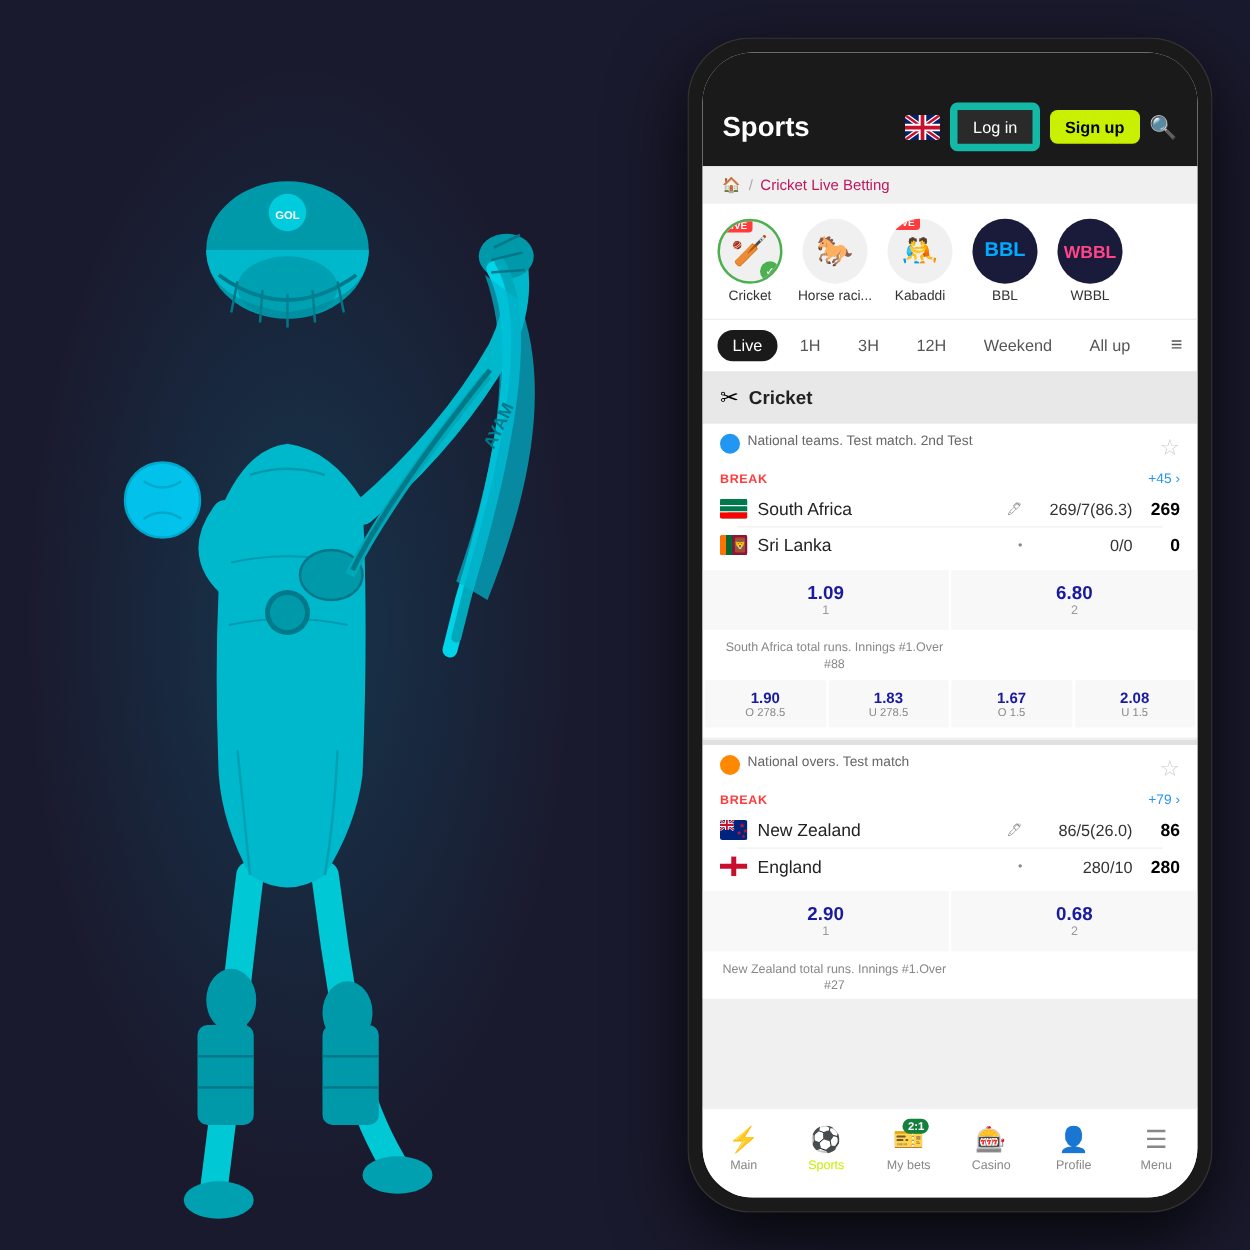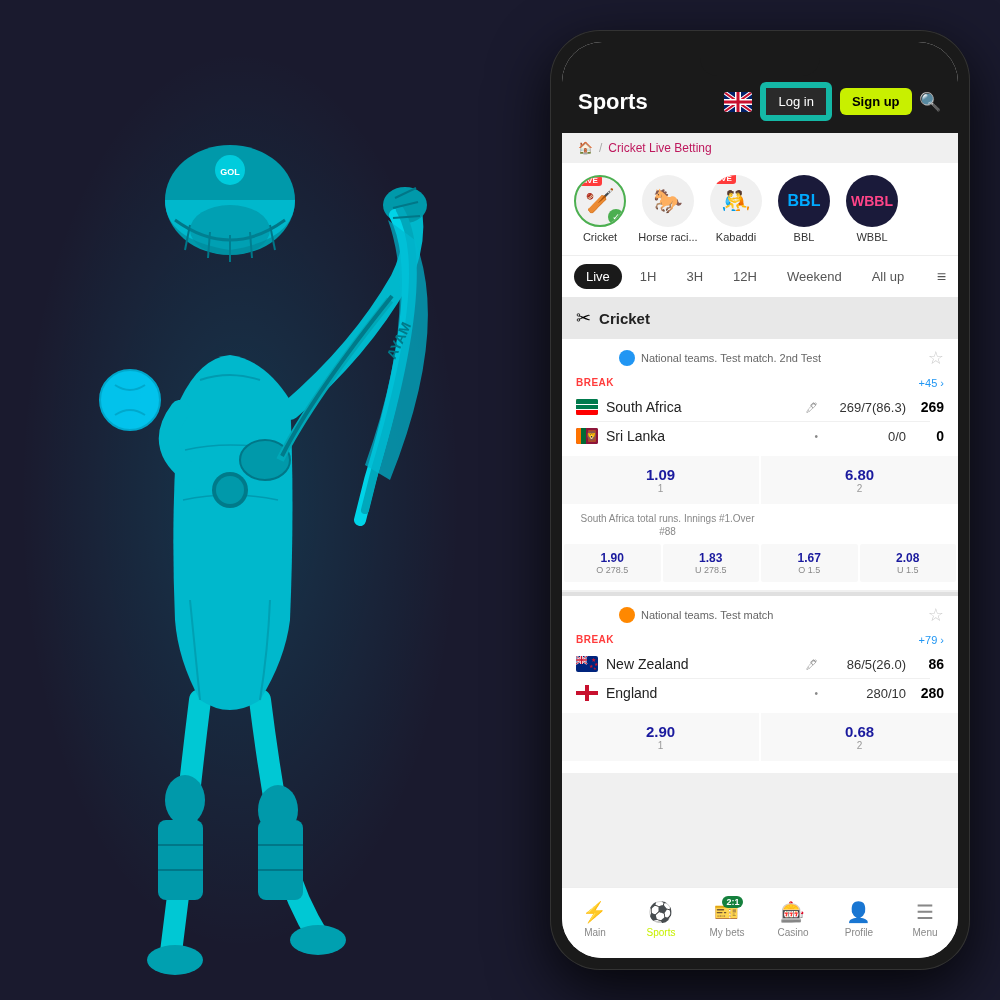--- a/index.html
+++ b/index.html
@@ -270,23 +270,22 @@
 
     
     .match-card {
       background: white;
       margin: 0 0 2px 0;
     }
 
     .match-info-bar {
       padding: 8px 14px 4px;
       display: flex;
-      align-items: center;
+      align-items: flex-start;
       gap: 6px;
-      margin-left: 43px;
     }
 
     .world-icon {
       width: 16px;
       height: 16px;
       background: #2196F3;
       border-radius: 50%;
       flex-shrink: 0;
     }
 
@@ -490,20 +489,21 @@
     }
 
     .nav-icon-wrap {
       position: relative;
       display: inline-block;
     }
 
     
     .break-row {
       display: flex;
+      align-items: center;
       justify-content: space-between;
       padding: 4px 14px 0;
     }
 
     
     .cricket-illus {
       position: absolute;
       left: 0;
       top: 0;
       width: 490px;
@@ -768,21 +768,21 @@
               <div class="sub-odds-label">U 1.5</div>
             </div>
           </div>
         </div>
 
         <div style="height:4px; background:#e0e0e0;"></div>
 
         <div class="match-card">
           <div class="match-info-bar">
             <div class="world-icon" style="background:#ff8800;"></div>
-            <span class="match-description">National teams. Test match</span>
+            <span class="match-description">National overs. Test match</span>
             <button class="star-btn">☆</button>
           </div>
 
           <div class="break-row">
             <span class="break-label">BREAK</span>
             <span class="more-count">+79 ›</span>
           </div>
 
           <div class="team-section">
 
@@ -831,20 +831,21 @@
               <div class="odds-value">2.90</div>
               <div class="odds-num">1</div>
             </div>
             <div class="odds-cell">
               <div class="odds-value">0.68</div>
               <div class="odds-num">2</div>
             </div>
           </div>
 
           <div class="odds-description">
+            <div class="odds-desc-text">New Zealand total runs. Innings #1.Over #27</div>
           </div>
         </div>
 
       </div>
 
       <div class="bottom-nav">
         <div class="nav-item">
           <div class="nav-icon-wrap">
             <span class="nav-icon">⚡</span>
           </div>

